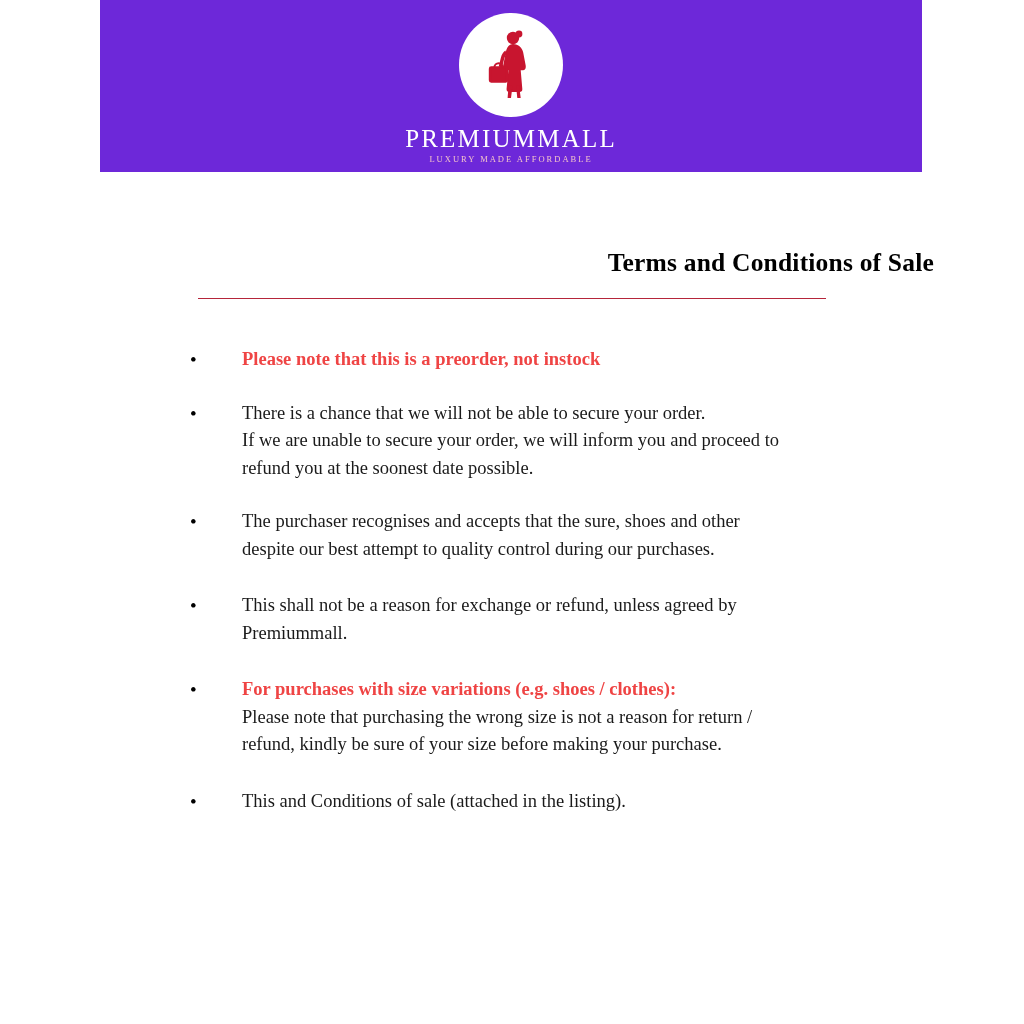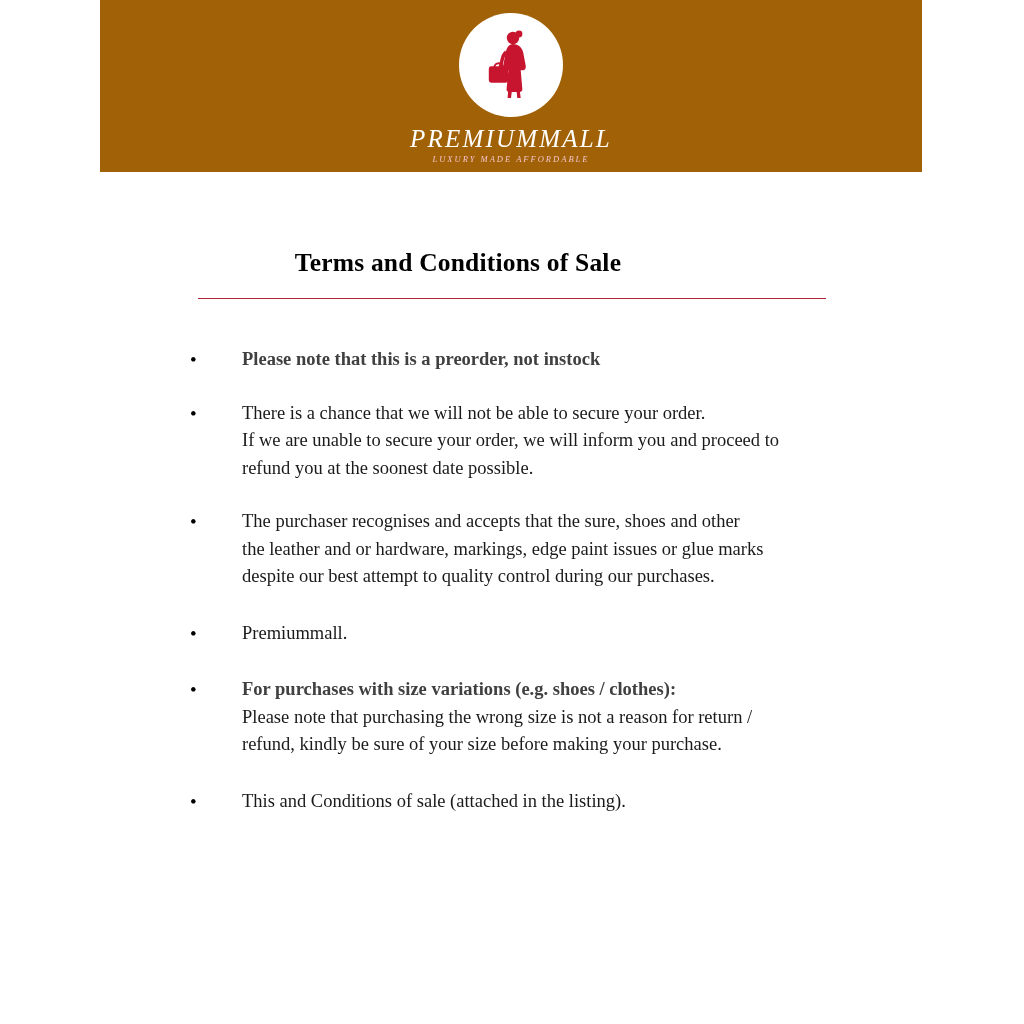--- a/index.html
+++ b/index.html
@@ -20,25 +20,24 @@
     background: #ffffff;
   }
 
   
   .banner {
     position: absolute;
     left: 100px;
     top: 0;
     width: 822px;
     height: 172px;
-    background: #a16207;
+    background: #6d28d9;
     display: flex;
     align-items: center;
     justify-content: center;
-    font-style: italic;
   }
   .logo-block {
     display: flex;
     flex-direction: column;
     align-items: center;
     justify-content: center;
     margin-top: 4px;
   }
   .logo-circle {
     width: 104px;
@@ -70,25 +69,26 @@
     color: #f3c3ca;
     line-height: 1;
   }
 
   
   .doc-title {
     position: absolute;
     left: 0;
     top: 248px;
     width: 916px;
-    text-align: center;
+    text-align: right;
     font-size: 25.5px;
     font-weight: bold;
     color: #000000;
     letter-spacing: 0.2px;
+    padding-left: 18px;
   }
   .title-rule {
     position: absolute;
     left: 198px;
     top: 298px;
     width: 628px;
     height: 1px;
     background: #b5253a;
   }
 
@@ -113,21 +113,21 @@
   .item-text {
     flex: 1 1 auto;
     font-size: 18.5px;
     line-height: 27.5px;
     color: #1a1a1a;
   }
   .item-text p {
     margin: 0;
   }
   .highlight {
-    color: #404040;
+    color: #ef4444;
     font-weight: bold;
   }
   .gap-lg { margin-bottom: 29px; }
 </style>
 </head>
 <body>
 
 <div class="page">
 
   <div class="banner">
@@ -196,28 +196,28 @@
         <p>There is a chance that we will not be able to secure your order.</p>
         <p>If we are unable to secure your order, we will inform you and proceed to</p>
         <p>refund you at the soonest date possible.</p>
       </div>
     </div>
 
     <div class="item gap-lg">
       <div class="bullet">•</div>
       <div class="item-text">
         <p>The purchaser recognises and accepts that the sure, shoes and other</p>
-        <p>the leather and or hardware, markings, edge paint issues or glue marks</p>
         <p>despite our best attempt to quality control during our purchases.</p>
       </div>
     </div>
 
     <div class="item gap-lg">
       <div class="bullet">•</div>
       <div class="item-text">
+        <p>This shall not be a reason for exchange or refund, unless agreed by</p>
         <p>Premiummall.</p>
       </div>
     </div>
 
     <div class="item gap-lg">
       <div class="bullet">•</div>
       <div class="item-text">
         <p class="highlight">For purchases with size variations (e.g. shoes / clothes):</p>
         <p>Please note that purchasing the wrong size is not a reason for return /</p>
         <p>refund, kindly be sure of your size before making your purchase.</p>

